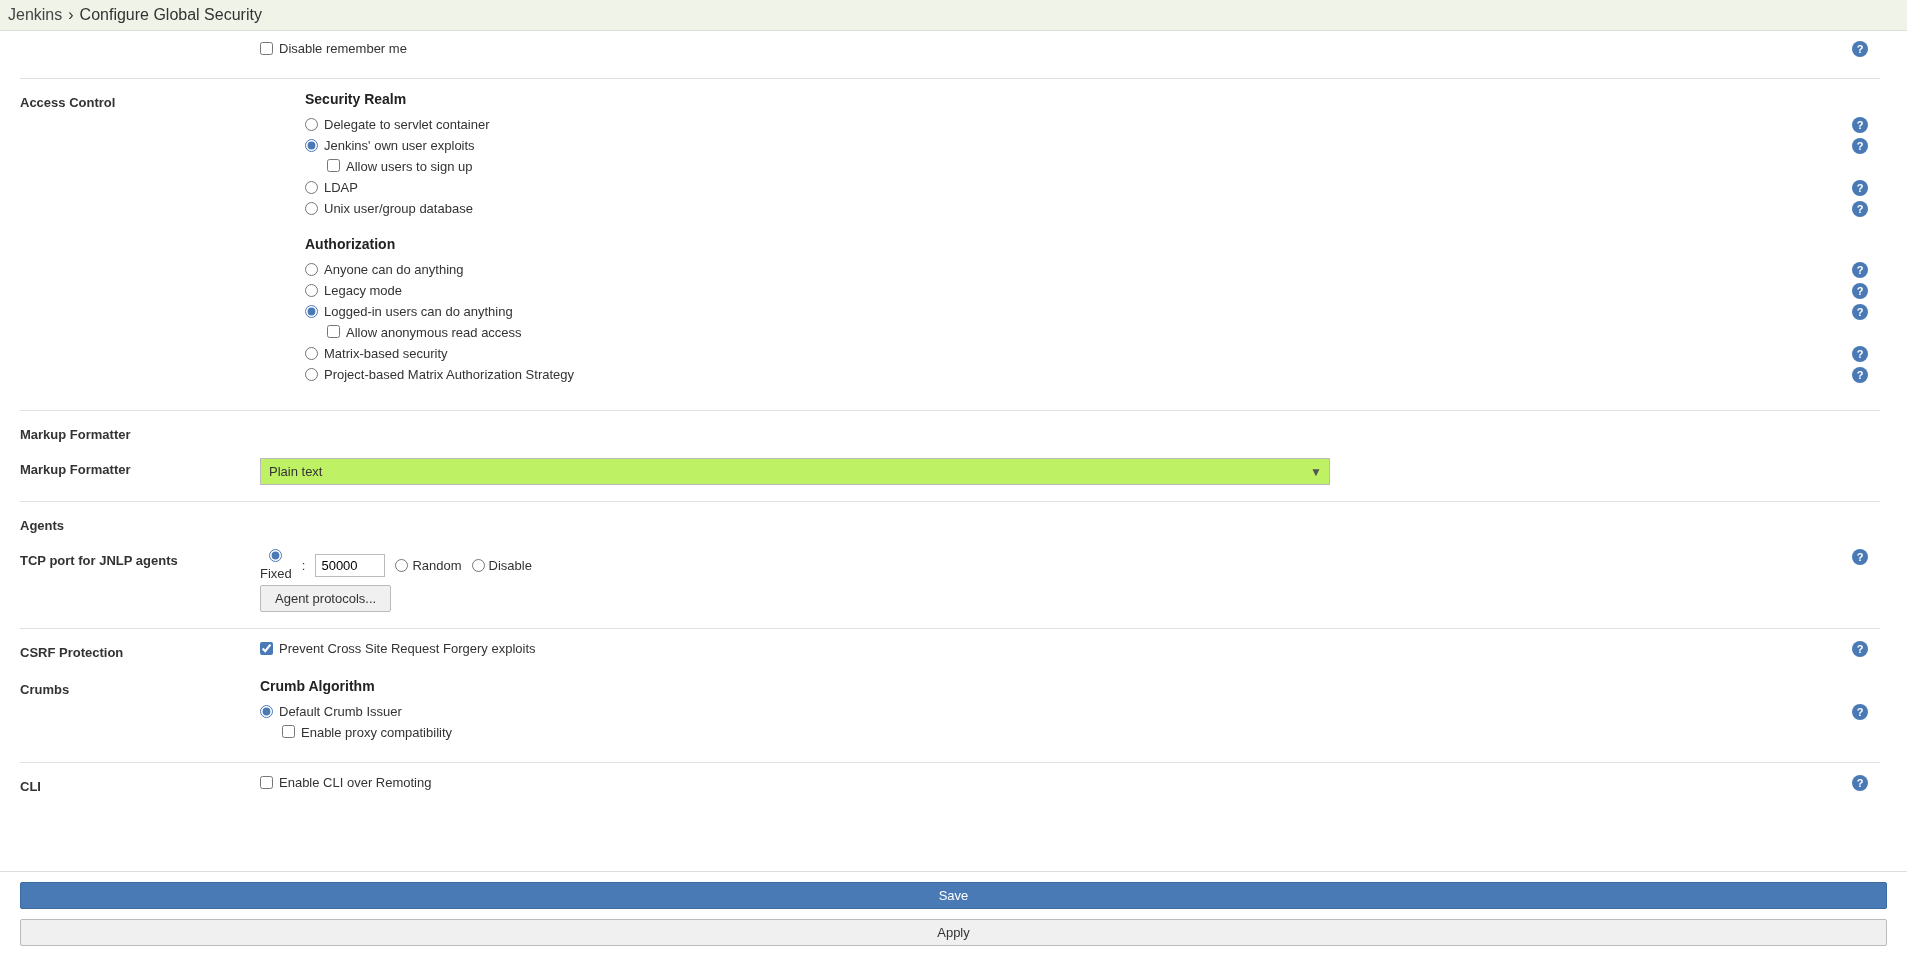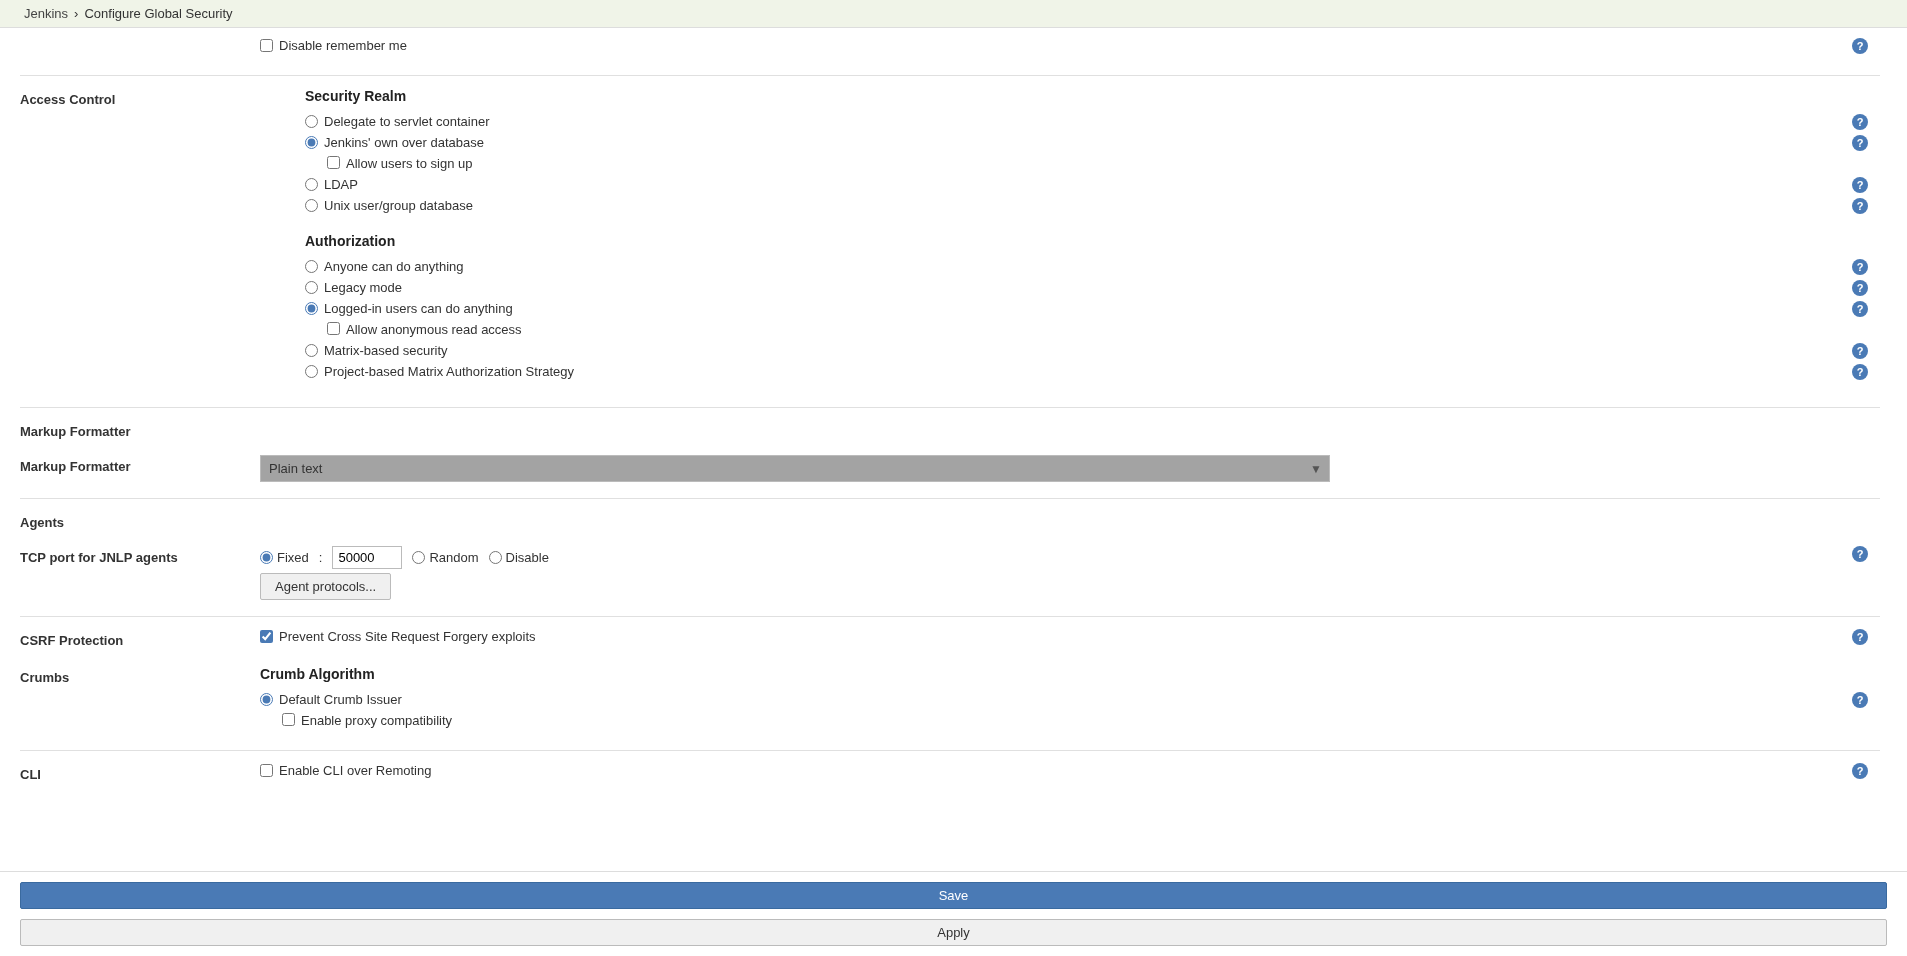--- a/index.html
+++ b/index.html
@@ -4,25 +4,25 @@
   <style>
     * { box-sizing: border-box; margin: 0; padding: 0; }
     body {
       font-family: Arial, sans-serif;
       font-size: 13px;
       color: #333;
       background: #fff;
     }
     .breadcrumb {
       background: #f0f4e8;
-      padding: 6px 24px;
+      padding: 6px 8px;
       display: flex;
       align-items: center;
       gap: 6px;
-      font-size: 13px;
+      font-size: 16px;
       border-bottom: 1px solid #ddd;
     }
     .breadcrumb a {
       color: #444;
       text-decoration: none;
     }
     .main-content {
       padding: 10px 20px 80px 20px;
       max-width: 1900px;
     }
@@ -108,21 +108,21 @@
       position: relative;
       display: inline-block;
       width: 100%;
       max-width: 1070px;
     }
     .select-wrapper select {
       width: 100%;
       padding: 5px 28px 5px 8px;
       font-size: 13px;
       border: 1px solid #bbb;
-      background: #a3a3a3;
+      background: #bef264;
       appearance: none;
       -webkit-appearance: none;
       cursor: pointer;
       color: #333;
     }
     .select-arrow {
       position: absolute;
       right: 8px;
       top: 50%;
       transform: translateY(-50%);
@@ -223,21 +223,21 @@
               <label for="sr-delegate">Delegate to servlet container</label>
             </div>
           </div>
           <span class="help-icon">?</span>
         </div>
 
         <div class="row-with-help">
           <div class="row-content">
             <div class="radio-option">
               <input type="radio" name="security-realm" id="sr-jenkins" checked="" style="">
-              <label for="sr-jenkins">Jenkins' own over database</label>
+              <label for="sr-jenkins">Jenkins' own user exploits</label>
             </div>
             <div class="sub-option">
               <input type="checkbox" id="allow-signup" style="">
               <label for="allow-signup">Allow users to sign up</label>
             </div>
           </div>
           <span class="help-icon">?</span>
         </div>
 
         <div class="row-with-help">
@@ -347,21 +347,21 @@
     <div class="form-label-col" style="font-weight:bold;">Agents</div>
     <div class="form-content-col"></div>
   </div>
 
   <div class="form-section">
     <div class="form-label-col">TCP port for JNLP agents</div>
     <div class="form-content-col">
       <div class="row-with-help">
         <div class="row-content">
           <div class="tcp-row">
-            <div style="display:flex;align-items:center;gap:4px;">
+            <div style="display:flex;align-items:center;gap:4px;flex-direction:column;">
               <input type="radio" name="tcp-port" id="tcp-fixed" checked="" style="">
               <label for="tcp-fixed">Fixed</label>
             </div>
             <span>:</span>
             <input type="text" class="port-input" value="50000" style="">
             <div style="display:flex;align-items:center;gap:4px;">
               <input type="radio" name="tcp-port" id="tcp-random" style="">
               <label for="tcp-random">Random</label>
             </div>
             <div style="display:flex;align-items:center;gap:4px;">

